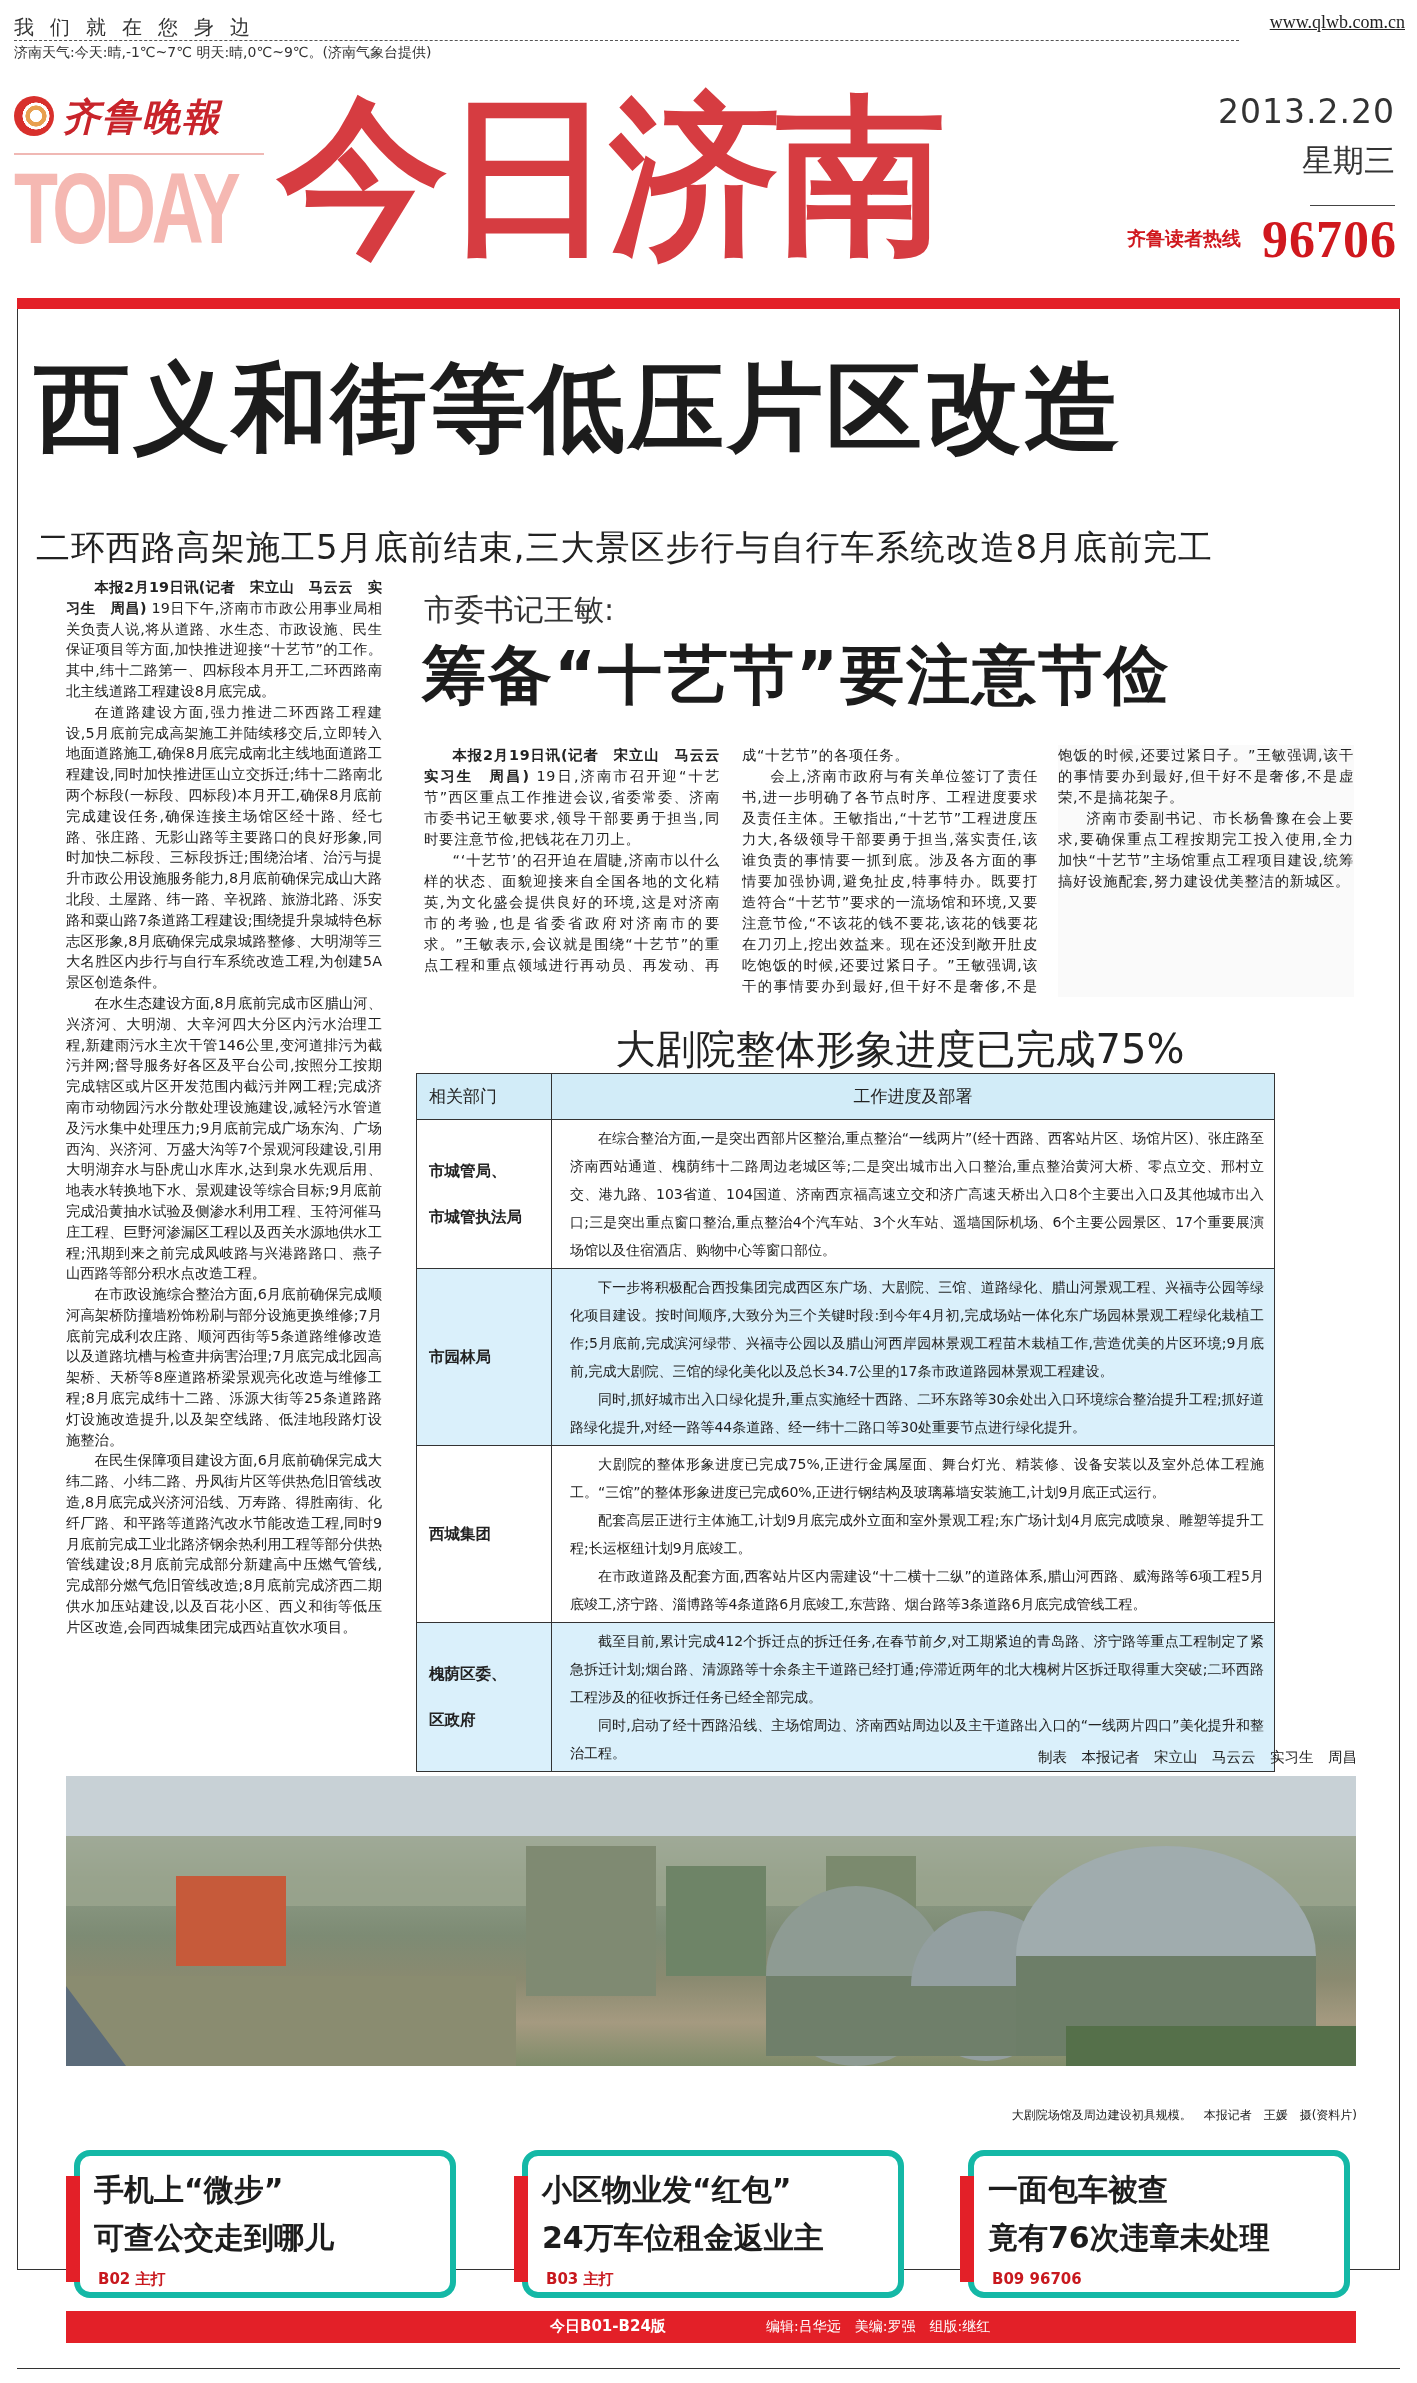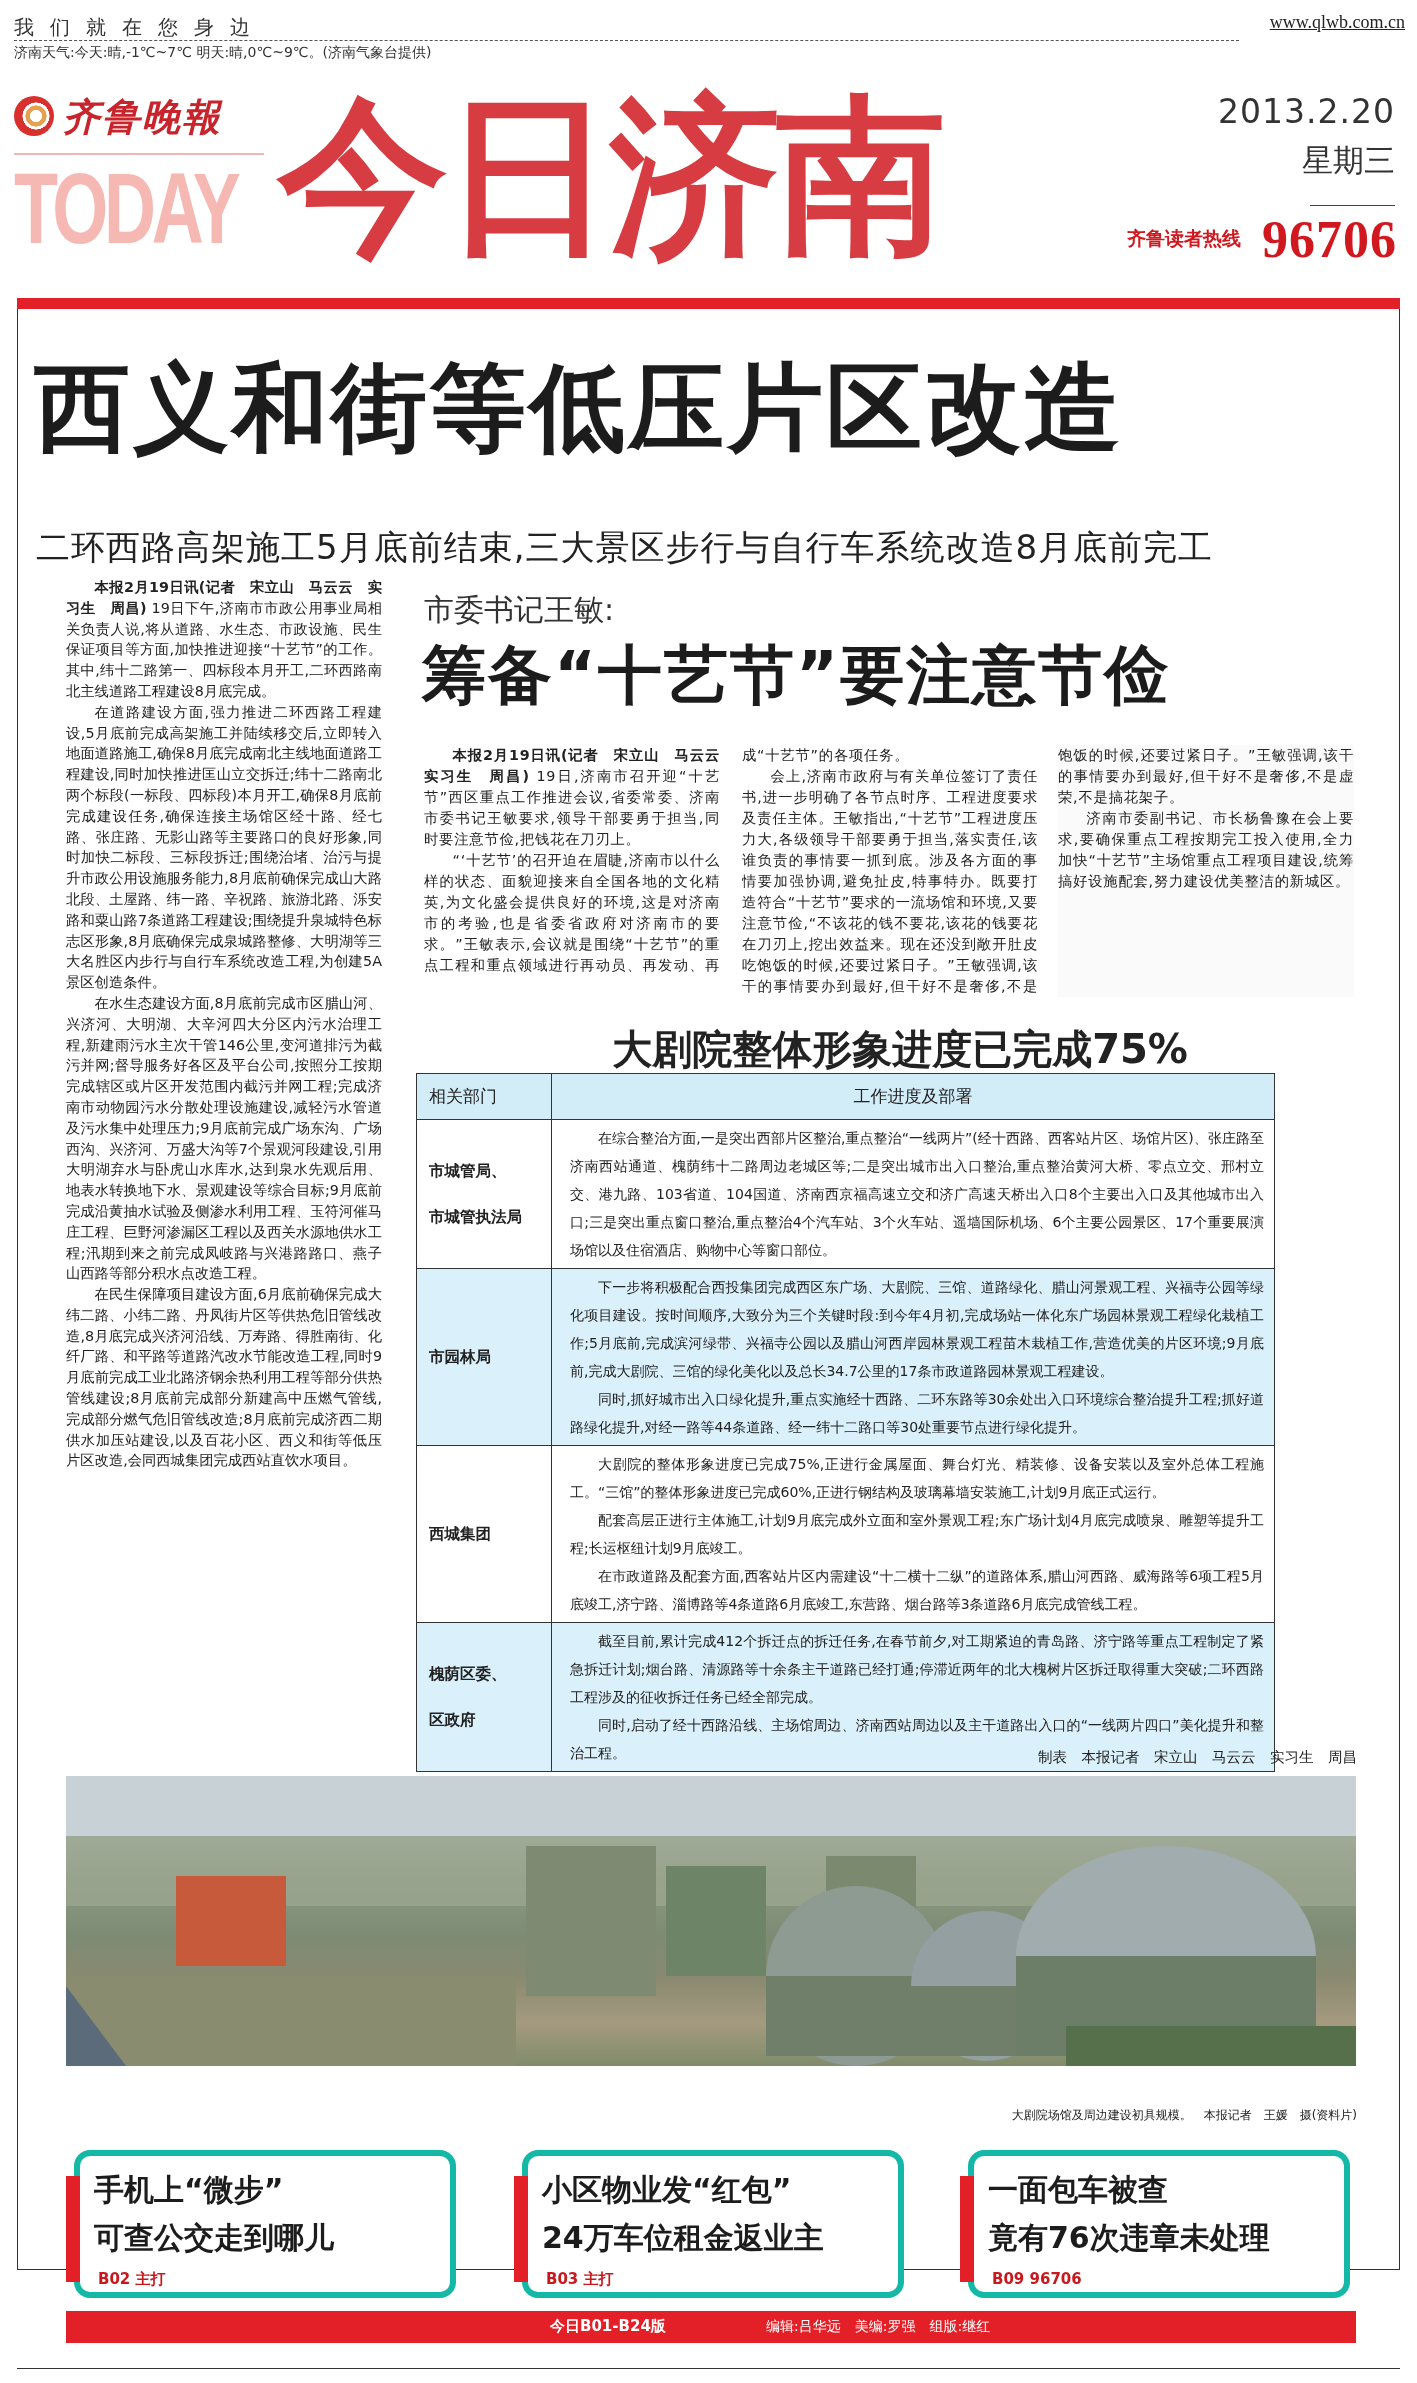--- a/index.html
+++ b/index.html
@@ -41,21 +41,21 @@
   
   .kicker { left: 424px; top: 590px; font-size: 30px; color: #333; }
   .title2 { left: 422px; top: 632px; font-size: 64px; font-weight: bold; color: #1c1c1c; white-space: nowrap; letter-spacing: 2px; }
   .wm-col { top: 745px; font-size: 14.3px; line-height: 21px; color: #222; text-align: justify; letter-spacing: 0.8px; }
   .wm-col p { text-indent: 2em; }
   .wm1 { left: 424px; width: 296px; }
   .wm2 { left: 742px; width: 296px; }
   .wm3 { left: 1058px; width: 296px; }
 
   
-  .tbl-title { left: 460px; top: 1022px; width: 880px; text-align: center; font-size: 40px; font-weight: bold; color: #222; white-space: nowrap; }
+  .tbl-title { left: 460px; top: 1022px; width: 880px; text-align: center; font-size: 40px; font-weight: normal; color: #222; white-space: nowrap; }
   .table { left: 416px; top: 1073px; width: 859px; border: 1.5px solid #333; border-collapse: collapse; font-size: 14px; }
   .table td, .table th { border: 1.5px solid #333; vertical-align: middle; }
   .table th { background: #d2ecf8; height: 46px; font-weight: normal; font-size: 17px; color: #222; }
   .table .dept { width: 135px; padding-left: 12px; font-size: 15.5px; font-weight: bold; color: #222; line-height: 46px; }
   .table .desc { padding: 4px 10px 4px 18px; line-height: 28px; font-size: 14px; color: #222; text-align: justify; }
   .table .desc p { text-indent: 2em; }
   .table tr.blue td { background: #daf0fb; }
   .table tr.white td { background: #fff; }
   .credit { right: 60px; top: 1748px; font-size: 14.5px; color: #222; }
 
@@ -101,20 +101,21 @@
 <div class="abs frame"></div>
 <div class="abs red-bar"></div>
 
 <h1 class="abs headline">西义和街等低压片区改造</h1>
 <h2 class="abs subhead" style="font-weight:normal;margin-top:37px;">二环西路高架施工5月底前结束,三大景区步行与自行车系统改造8月底前完工</h2>
 
 <div class="abs left-col">
   <p><b>本报2月19日讯(记者　宋立山　马云云　实习生　周昌)</b> <span>19日下午,济南市市政公用事业局相关负责人说,将从道路、水生态、市政设施、民生保证项目等方面,加快推进迎接“十艺节”的工作。其中,纬十二路第一、四标段本月开工,二环西路南北主线道路工程建设8月底完成。</span></p>
   <p>在道路建设方面,强力推进二环西路工程建设,5月底前完成高架施工并陆续移交后,立即转入地面道路施工,确保8月底完成南北主线地面道路工程建设,同时加快推进匡山立交拆迁;纬十二路南北两个标段(一标段、四标段)本月开工,确保8月底前完成建设任务,确保连接主场馆区经十路、经七路、张庄路、无影山路等主要路口的良好形象,同时加快二标段、三标段拆迁;围绕治堵、治污与提升市政公用设施服务能力,8月底前确保完成山大路北段、土屋路、纬一路、辛祝路、旅游北路、泺安路和粟山路7条道路工程建设;围绕提升泉城特色标志区形象,8月底确保完成泉城路整修、大明湖等三大名胜区内步行与自行车系统改造工程,为创建5A景区创造条件。</p>
   <p>在水生态建设方面,8月底前完成市区腊山河、兴济河、大明湖、大辛河四大分区内污水治理工程,新建雨污水主次干管146公里,变河道排污为截污并网;督导服务好各区及平台公司,按照分工按期完成辖区或片区开发范围内截污并网工程;完成济南市动物园污水分散处理设施建设,减轻污水管道及污水集中处理压力;9月底前完成广场东沟、广场西沟、兴济河、万盛大沟等7个景观河段建设,引用大明湖弃水与卧虎山水库水,达到泉水先观后用、地表水转换地下水、景观建设等综合目标;9月底前完成沿黄抽水试验及侧渗水利用工程、玉符河催马庄工程、巨野河渗漏区工程以及西关水源地供水工程;汛期到来之前完成凤岐路与兴港路路口、燕子山西路等部分积水点改造工程。</p>
+  <p>在市政设施综合整治方面,6月底前确保完成顺河高架桥防撞墙粉饰粉刷与部分设施更换维修;7月底前完成利农庄路、顺河西街等5条道路维修改造以及道路坑槽与检查井病害治理;7月底完成北园高架桥、天桥等8座道路桥梁景观亮化改造与维修工程;8月底完成纬十二路、泺源大街等25条道路路灯设施改造提升,以及架空线路、低洼地段路灯设施整治。</p>
   <p>在民生保障项目建设方面,6月底前确保完成大纬二路、小纬二路、丹凤街片区等供热危旧管线改造,8月底完成兴济河沿线、万寿路、得胜南街、化纤厂路、和平路等道路汽改水节能改造工程,同时9月底前完成工业北路济钢余热利用工程等部分供热管线建设;8月底前完成部分新建高中压燃气管线,完成部分燃气危旧管线改造;8月底前完成济西二期供水加压站建设,以及百花小区、西义和街等低压片区改造,会同西城集团完成西站直饮水项目。</p>
 </div>
 
 <div class="abs kicker">市委书记王敏:</div>
 <h2 class="abs title2">筹备“十艺节”要注意节俭</h2>
 
 <div class="abs wm-col wm1">
   <p><b>本报2月19日讯(记者　宋立山　马云云　实习生　周昌)</b> <span>19日,济南市召开迎“十艺节”西区重点工作推进会议,省委常委、济南市委书记王敏要求,领导干部要勇于担当,同时要注意节俭,把钱花在刀刃上。</span></p>
   <p style="height:126px;overflow:hidden;">“‘十艺节’的召开迫在眉睫,济南市以什么样的状态、面貌迎接来自全国各地的文化精英,为文化盛会提供良好的环境,这是对济南市的考验,也是省委省政府对济南市的要求。”王敏表示,会议就是围绕“十艺节”的重点工程和重点领域进行再动员、再发动、再部署,确保完成“十艺节”的各项任务。</p>
 </div>

